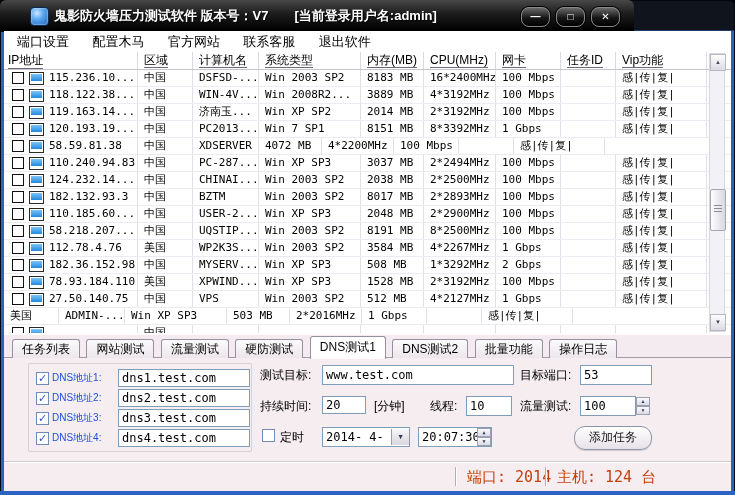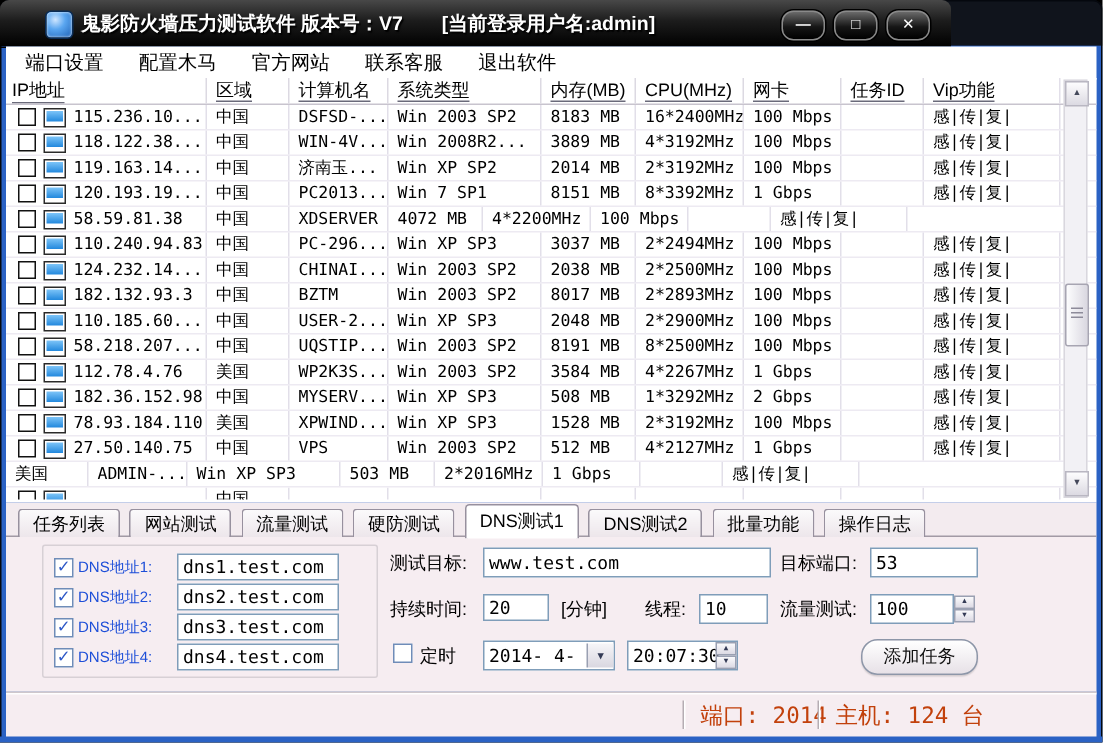--- a/index.html
+++ b/index.html
@@ -47,21 +47,21 @@
   .tabstrip{position:absolute;left:4px;top:335px;width:727px;height:23px;background:#f3ebef;border-bottom:1px solid #a29aa5;box-sizing:border-box;padding-left:8px;}
   .tab{display:inline-block;height:19px;line-height:19px;padding:0 9px;margin-right:2px;margin-top:3px;border:1px solid #97909e;border-bottom:none;border-radius:3px 3px 0 0;background:linear-gradient(#fbfafb,#ece5ea);font-size:12px;color:#000;vertical-align:bottom;cursor:pointer;position:relative;}
   .tab.active{background:#fff;height:22px;line-height:21px;margin-top:1px;z-index:3;}
   
   .panel{position:absolute;left:4px;top:358px;width:727px;height:103px;background:#f6edf1;}
   .groupbox{position:absolute;left:24px;top:5px;width:222px;height:87px;border:1px solid #d7d0d5;border-radius:2px;background:#f6edf1;}
   .dns-row{position:absolute;left:7px;height:18px;display:flex;align-items:center;}
   .chkbox{width:13px;height:13px;background:#fff;border:1px solid #6f8cb8;box-sizing:border-box;text-align:center;line-height:11px;font-size:11px;font-weight:bold;color:#2f58c8;cursor:pointer;flex:none;}
   .dns-label{font-size:10px;color:#1d4ed8;margin:0 4px 0 3px;white-space:nowrap;}
   .txtbox{background:#fff;border:1px solid #7f9db9;font-family:"DejaVu Sans Mono","Liberation Mono",monospace;font-size:12px;color:#000;padding:0 3px;height:18px;box-sizing:border-box;outline:none;}
-  .dns-input{position:absolute;left:82px;width:108px;height:18px;}
+  .dns-input{position:absolute;left:82px;width:132px;height:18px;}
   .flabel{position:absolute;font-size:12px;color:#000;white-space:nowrap;height:20px;line-height:20px;}
   .spin{display:inline-block;width:14px;height:18px;vertical-align:top;}
   .spin div{height:9px;box-sizing:border-box;background:linear-gradient(#fafafc,#dcdae4);border:1px solid #9aa0b2;font-size:5px;line-height:7px;text-align:center;color:#333a55;cursor:pointer;}
   .combo-btn{position:absolute;top:1px;bottom:1px;width:17px;background:linear-gradient(#f6f5f8,#d9d7e0);border-left:1px solid #9aa0b2;font-size:7px;color:#333a55;text-align:center;line-height:16px;cursor:pointer;}
   .addbtn{position:absolute;left:570px;top:68px;width:76px;height:22px;border:1px solid #8d96a8;border-radius:11px;background:linear-gradient(#ffffff,#e7e1e7);font-size:12px;color:#111;text-align:center;line-height:21px;cursor:pointer;box-shadow:0 1px 1px rgba(0,0,0,.15);}
   
   .statusbar{position:absolute;left:4px;top:461px;width:727px;height:30px;background:#f6edf1;border-top:1px solid #cfc7cc;box-shadow:inset 0 1px 0 #fff;}
   .sb-sep{position:absolute;top:5px;width:1px;height:19px;background:#b5adb3;box-shadow:1px 0 0 #fff;}
   .sb-text{position:absolute;top:0;height:30px;line-height:30px;font-size:15px;color:#c2410c;font-family:"DejaVu Sans Mono","Liberation Mono",monospace;}
   .bottom-edge{position:absolute;left:0;top:491px;width:735px;height:4px;background:#2b62c4;}
@@ -197,21 +197,21 @@
 
   <div class="lv-row">
     <div class="cell c-ip">
       <span class="cb"></span>
       <span class="pc-icon">
               <span class="scr"></span>
             </span>
       <span>110.240.94.83</span>
     </div>
     <div class="cell c-region">中国</div>
-    <div class="cell c-comp">PC-296...</div>
+    <div class="cell c-comp">PC-287...</div>
     <div class="cell c-os">Win XP SP3</div>
     <div class="cell c-mem">3037 MB</div>
     <div class="cell c-cpu">2*2494MHz</div>
     <div class="cell c-nic">100 Mbps</div>
     <div class="cell c-task"></div>
     <div class="cell c-vip">感|传|复|</div>
   </div>
 
   <div class="lv-row">
     <div class="cell c-ip">

